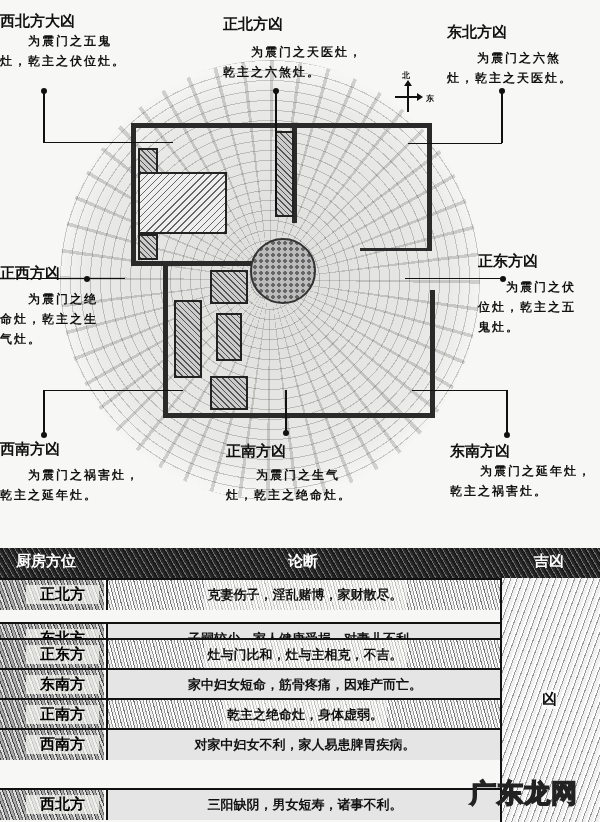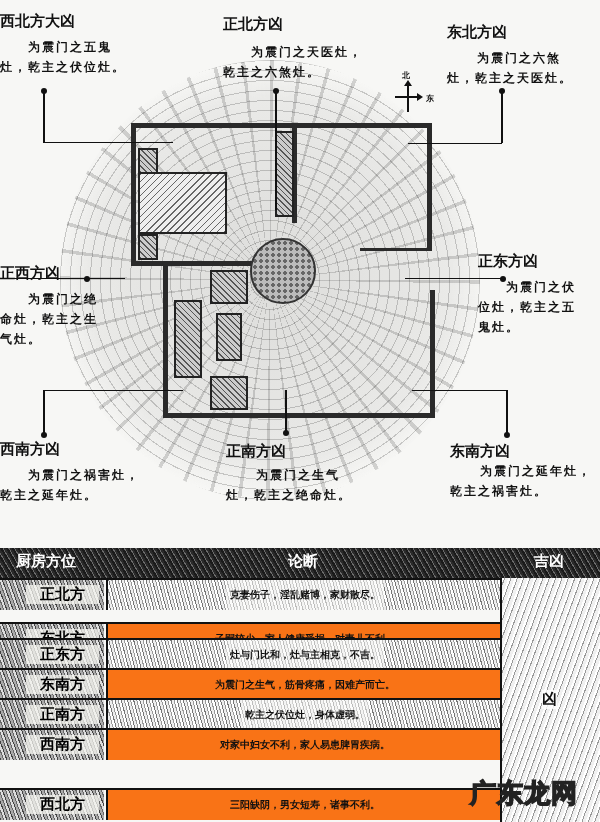--- a/index.html
+++ b/index.html
@@ -33,22 +33,22 @@
   .tbl { position:absolute; left:0; top:548px; width:600px; height:274px; }
   .thead { position:absolute; left:0; top:0; width:600px; height:30px;
     background: repeating-linear-gradient(60deg, #1a1a1a 0 2px, #6a6a6a 2px 3px, #2a2a2a 3px 5px); }
   .th { position:absolute; top:4px; color:#fff; font-size:15px; font-weight:bold; }
   .row { position:absolute; left:0; width:500px; height:30px; border-top:2px solid #111; }
   .row .pos { position:absolute; left:0; top:0; width:104px; height:30px;
     background: repeating-linear-gradient(70deg, #444 0 1px, #aaa 1px 3px, #666 3px 4px, #ddd 4px 6px); }
   .row .pos span { position:absolute; left:26px; top:5px; font-size:15px; font-weight:bold; color:#000; background:rgba(245,245,240,0.75); padding:0 14px; }
   .row .ver { position:absolute; left:106px; top:0; width:394px; height:30px; border-left:2px solid #111; }
   .row.dark .ver { background: repeating-linear-gradient(75deg, #fff 0 2px, #777 2px 3px, #eee 3px 5px, #999 5px 6px); }
-  .row.light .ver { background:#f97316; }
-  .row .ver span { display:block; text-align:center; font-size:10px; line-height:30px; font-weight:bold; font-family:"DejaVu Serif", serif; }
+  .row.light .ver { background:#e5e5e5; }
+  .row .ver span { display:block; text-align:center; font-size:13px; line-height:30px; font-weight:bold; font-family:"DejaVu Serif", serif; }
   .row.dark .ver span { background:rgba(250,250,248,0.55); display:inline-block; padding:0 4px; }
   .row .ver .inner { text-align:center; }
   .verdict-col { position:absolute; left:500px; top:30px; width:98px; height:244px; border-left:2px solid #111;
     background: repeating-linear-gradient(110deg, #fff 0 2px, #999 2px 3px, #f0f0f0 3px 6px); }
   .verdict-col span { position:absolute; left:40px; top:112px; font-size:15px; font-weight:bold; background:rgba(255,255,255,0.8); }
   .watermark { position:absolute; left:470px; top:776px; font-size:26px; font-weight:bold; color:#fff;
     -webkit-text-stroke:1.5px #222; letter-spacing:1px; font-family:"DejaVu Sans", sans-serif; }
 </style>
 </head>
 <body>
@@ -101,21 +101,21 @@
   <div class="leader" style="left:43px;top:390px;width:140px;height:1px;"></div>
   <div class="dot" style="left:41px;top:432px;"></div>
   <div class="leader" style="left:285px;top:390px;width:2px;height:44px;"></div>
   <div class="dot" style="left:283px;top:430px;"></div>
   <div class="leader" style="left:506px;top:390px;width:2px;height:44px;"></div>
   <div class="leader" style="left:412px;top:390px;width:96px;height:1px;"></div>
   <div class="dot" style="left:504px;top:432px;"></div>
 
   <div class="label" style="left:0px;top:12px;">
     <div class="dir">西北方大凶</div>
-    <div class="desc" style="padding-left:28px;margin-top:6px;">为震门之五鬼</div>
+    <div class="desc" style="padding-left:28px;">为震门之五鬼</div>
     <div class="desc">灶，乾主之伏位灶。</div>
   </div>
   <div class="label" style="left:223px;top:15px;">
     <div class="dir">正北方凶</div>
     <div class="desc" style="padding-left:28px;margin-top:8px;">为震门之天医灶，</div>
     <div class="desc">乾主之六煞灶。</div>
   </div>
   <div class="label" style="left:447px;top:23px;">
     <div class="dir">东北方凶</div>
     <div class="desc" style="padding-left:30px;margin-top:6px;">为震门之六煞</div>
@@ -182,30 +182,30 @@
     <div class="ver">
         <div class="inner"><span>灶与门比和，灶与主相克，不吉。</span></div>
       </div>
   </div>
   <div class="row light" style="top:120px;">
     <div class="pos">
         <span>东南方</span>
       </div>
     <div class="ver">
         <div class="inner">
-          <span>为震门之生气，筋骨疼痛，因难产而亡。</span>
+          <span>家中妇女短命，筋骨疼痛，因难产而亡。</span>
         </div>
       </div>
   </div>
   <div class="row dark" style="top:150px;">
     <div class="pos">
         <span>正南方</span>
       </div>
     <div class="ver">
-        <div class="inner"><span>乾主之伏位灶，身体虚弱。</span></div>
+        <div class="inner"><span>乾主之绝命灶，身体虚弱。</span></div>
       </div>
   </div>
   <div class="row light" style="top:180px;">
     <div class="pos">
         <span>西南方</span>
       </div>
     <div class="ver">
         <div class="inner">
           <span>对家中妇女不利，家人易患脾胃疾病。</span>
         </div>

